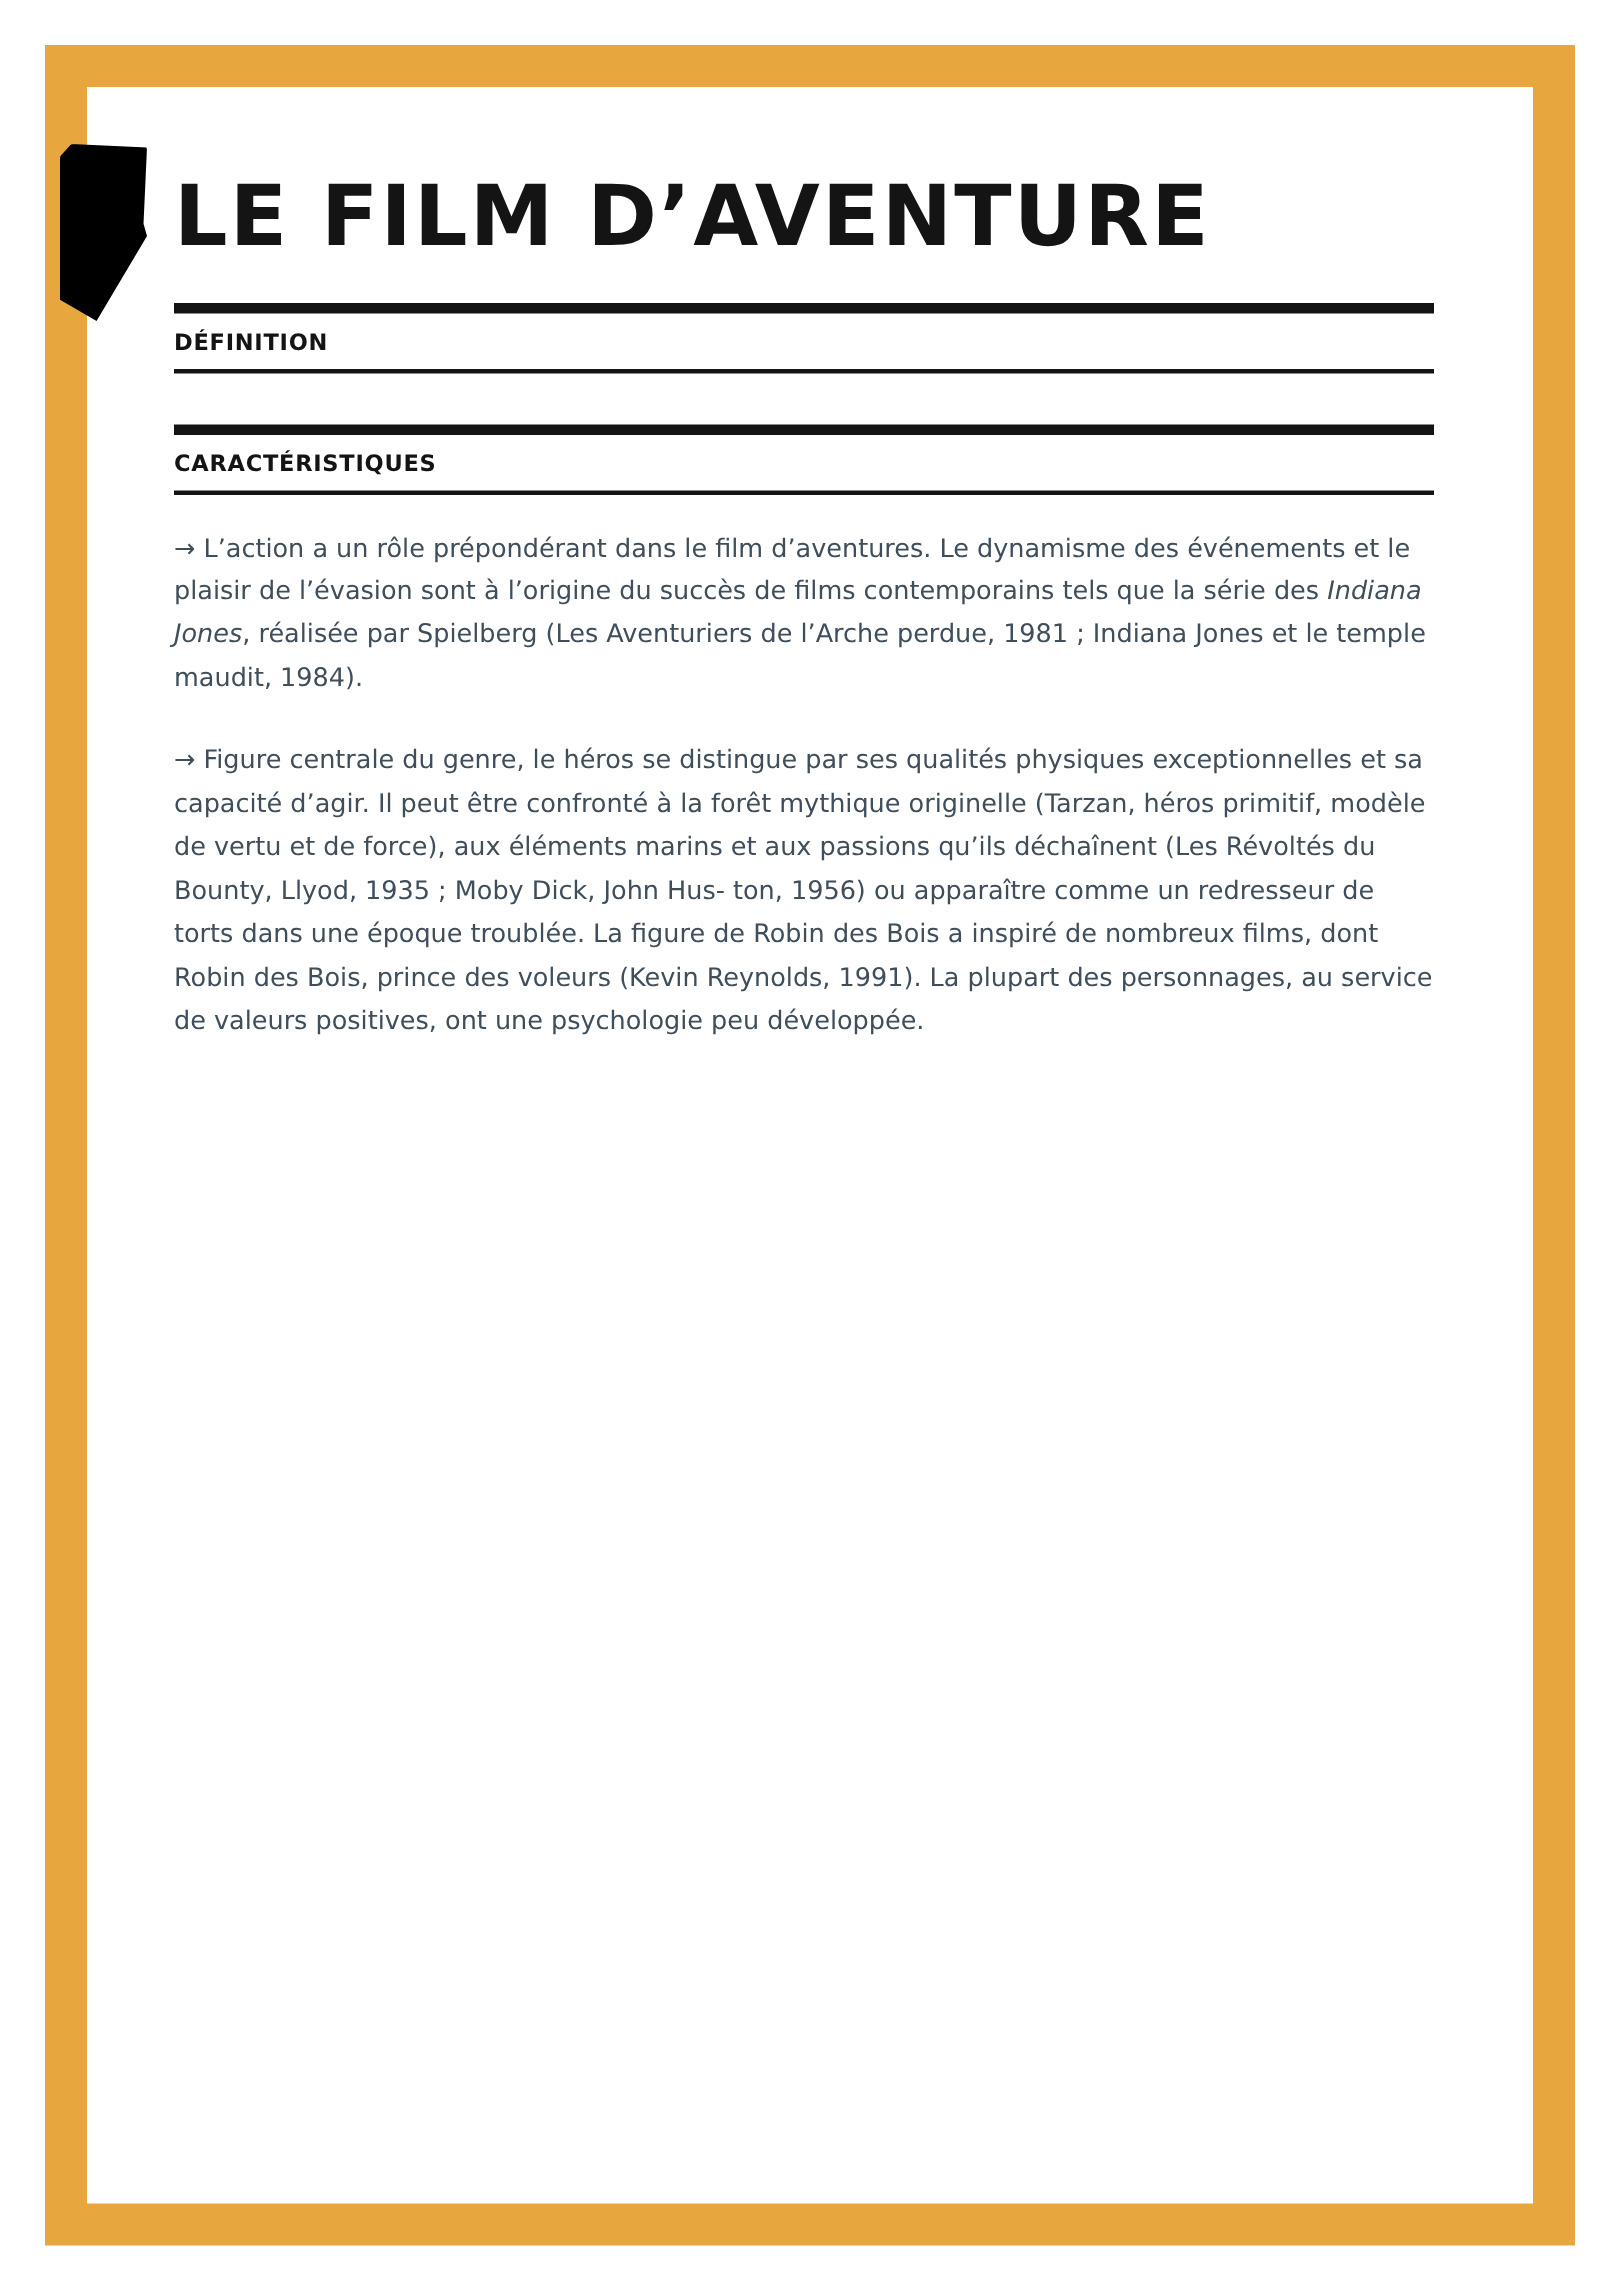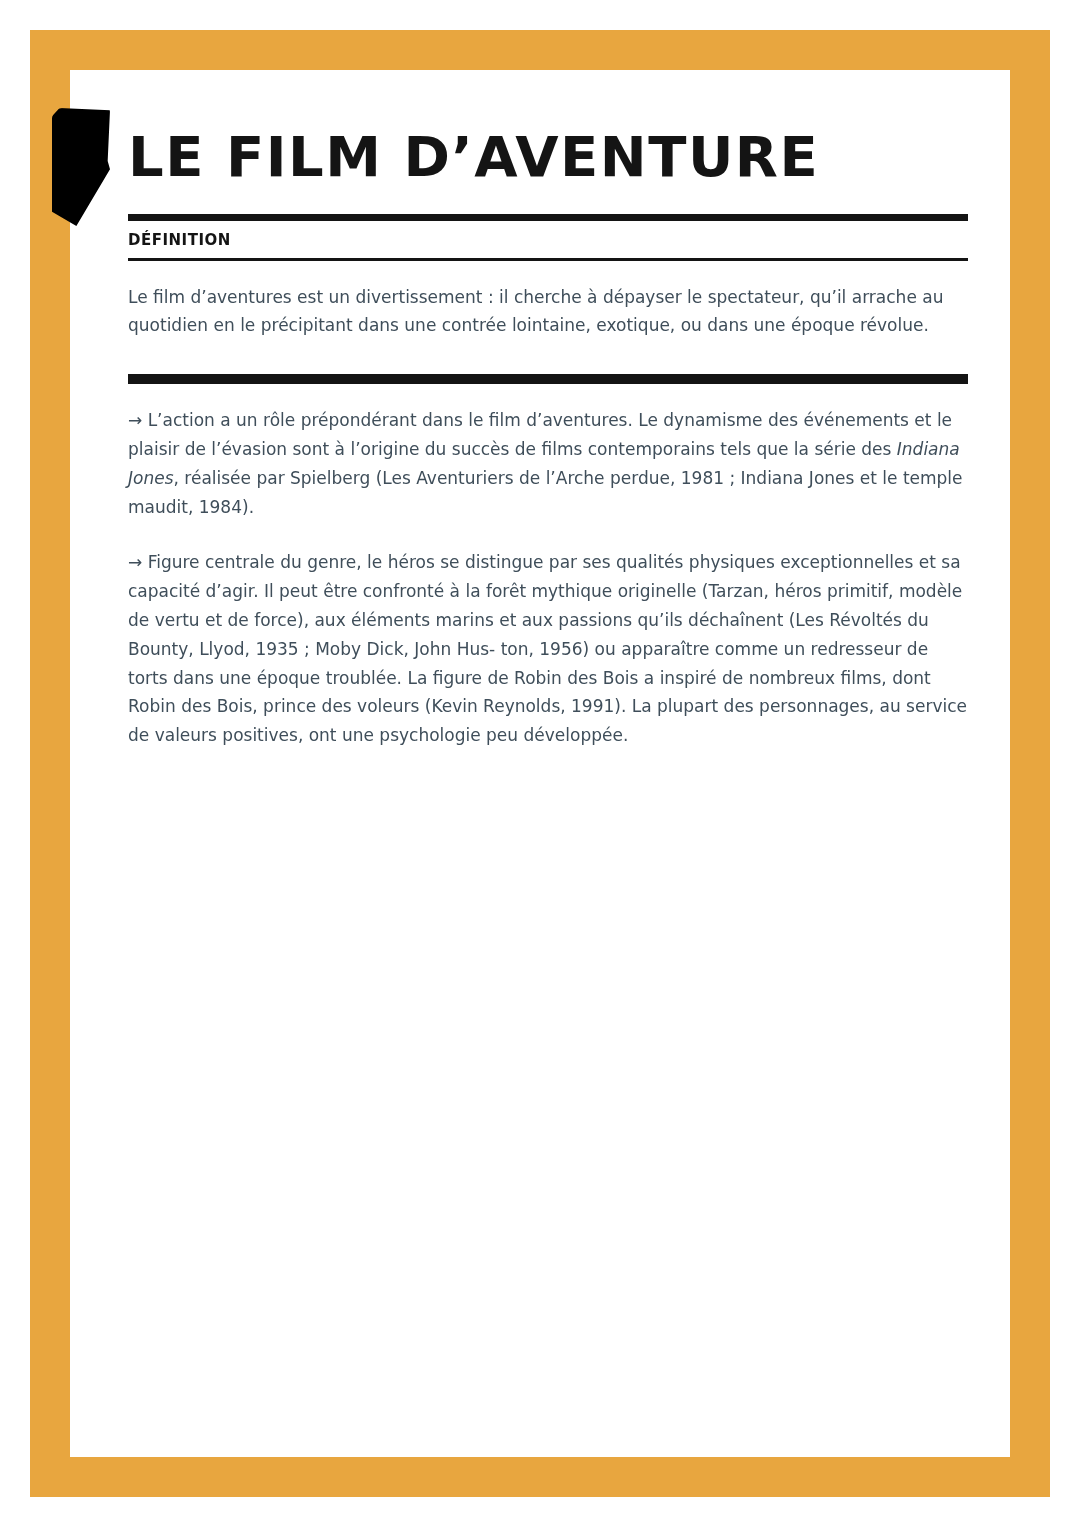--- a/index.html
+++ b/index.html
@@ -13,21 +13,21 @@
     box-sizing: border-box;
     padding: 30px;
     font-family: "DejaVu Sans", "Liberation Sans", sans-serif;
     overflow: hidden;
   }
   .frame {
     background: var(--accent, #E8A63F);
     width: 100%;
     height: 100%;
     box-sizing: border-box;
-    padding: 40px;
+    padding: 28px;
   }
   .page {
     position: relative;
     background: #ffffff;
     width: 100%;
     height: 100%;
     box-sizing: border-box;
     padding: 48px 52px 0 58px;
   }
   .bookmark {
@@ -93,25 +93,25 @@
     <div class="bookmark"></div>
 
     <div class="content">
 
       <h1>LE FILM D’AVENTURE</h1>
 
       <section class="block">
         <div class="bar"></div>
         <h2>DÉFINITION</h2>
         <div class="thin"></div>
-        <p>Le film d’aventures est un divertissement : il cherche à dépayser le spectateur, qu’il arrache au quotidien en le précipitant dans une contrée lointaine, exotique, ou dans une époque révolue.</p>
       </section>
 
       <section class="block">
         <div class="bar"></div>
+        <h2>CARACTÉRISTIQUES</h2>
         <div class="thin"></div>
         <p><span>→ L’action a un rôle prépondérant dans le film d’aventures. Le dynamisme des événements et le plaisir de l’évasion sont à l’origine du succès de films contemporains tels que la série des </span><em>Indiana Jones</em><span>, réalisée par Spielberg (Les Aventuriers de l’Arche perdue, 1981 ; Indiana Jones et le temple maudit, 1984).</span></p>
         <p>→ Figure centrale du genre, le héros se distingue par ses qualités physiques exceptionnelles et sa capacité d’agir. Il peut être confronté à la forêt mythique originelle (Tarzan, héros primitif, modèle de vertu et de force), aux éléments marins et aux passions qu’ils déchaînent (Les Révoltés du Bounty, Llyod, 1935 ; Moby Dick, John Hus- ton, 1956) ou apparaître comme un redresseur de torts dans une époque troublée. La figure de Robin des Bois a inspiré de nombreux films, dont Robin des Bois, prince des voleurs (Kevin Reynolds, 1991). La plupart des personnages, au service de valeurs positives, ont une psychologie peu développée.</p>
       </section>
 
     </div>
   </div>
 </div>
 
 </body></html>

